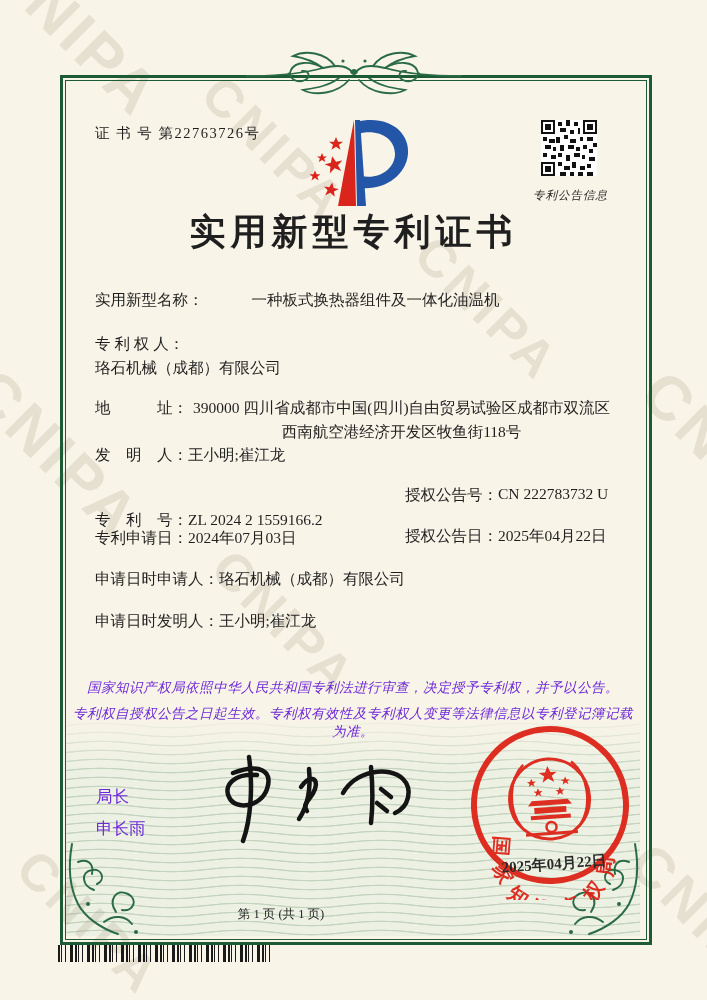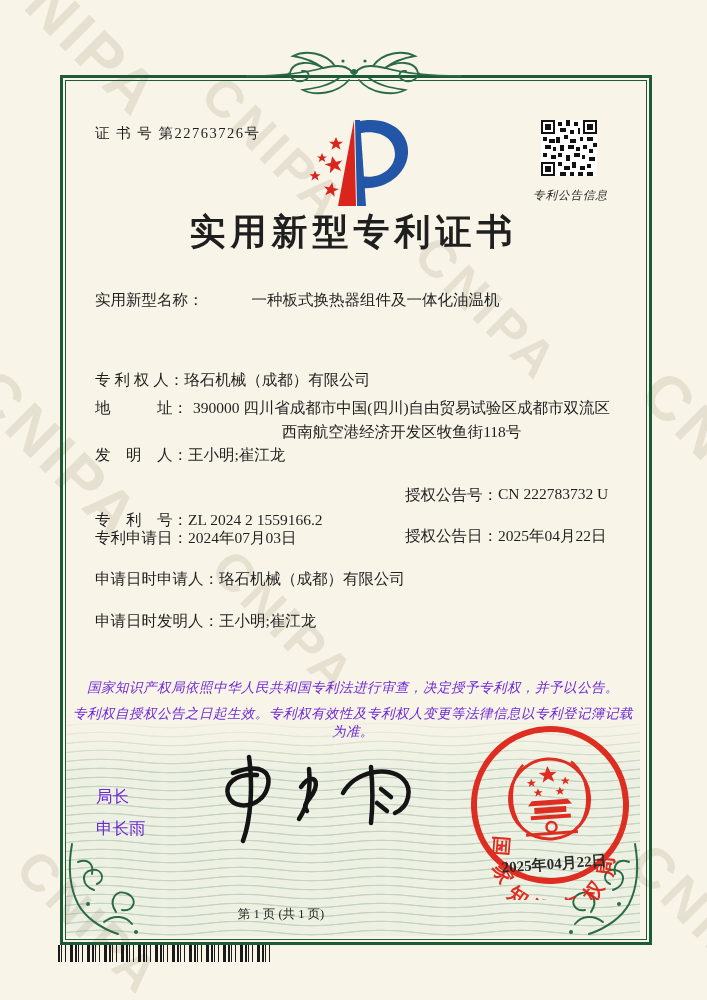--- a/index.html
+++ b/index.html
@@ -239,21 +239,21 @@
     <div class="qr-caption">专利公告信息</div>
   </div>
 
   <div class="title">实用新型专利证书</div>
 
   <div class="row" style="top:288px;gap:48px;">
     <span class="lab">实用新型名称：</span>
     <span class="val">一种板式换热器组件及一体化油温机</span>
   </div>
 
-  <div class="row" style="top:368px;">
+  <div class="row" style="top:332px;flex-direction:column;">
     <span class="lab">专 利 权 人：</span>
     <span class="val">珞石机械（成都）有限公司</span>
   </div>
 
   <div class="row" style="top:396px; width:520px;">
     <span class="lab">地　　　址：</span>
     <span class="val" style="max-width:430px;">390000 四川省成都市中国(四川)自由贸易试验区成都市双流区西南航空港经济开发区牧鱼街118号</span>
   </div>
 
   <div class="row" style="top:443px;">

